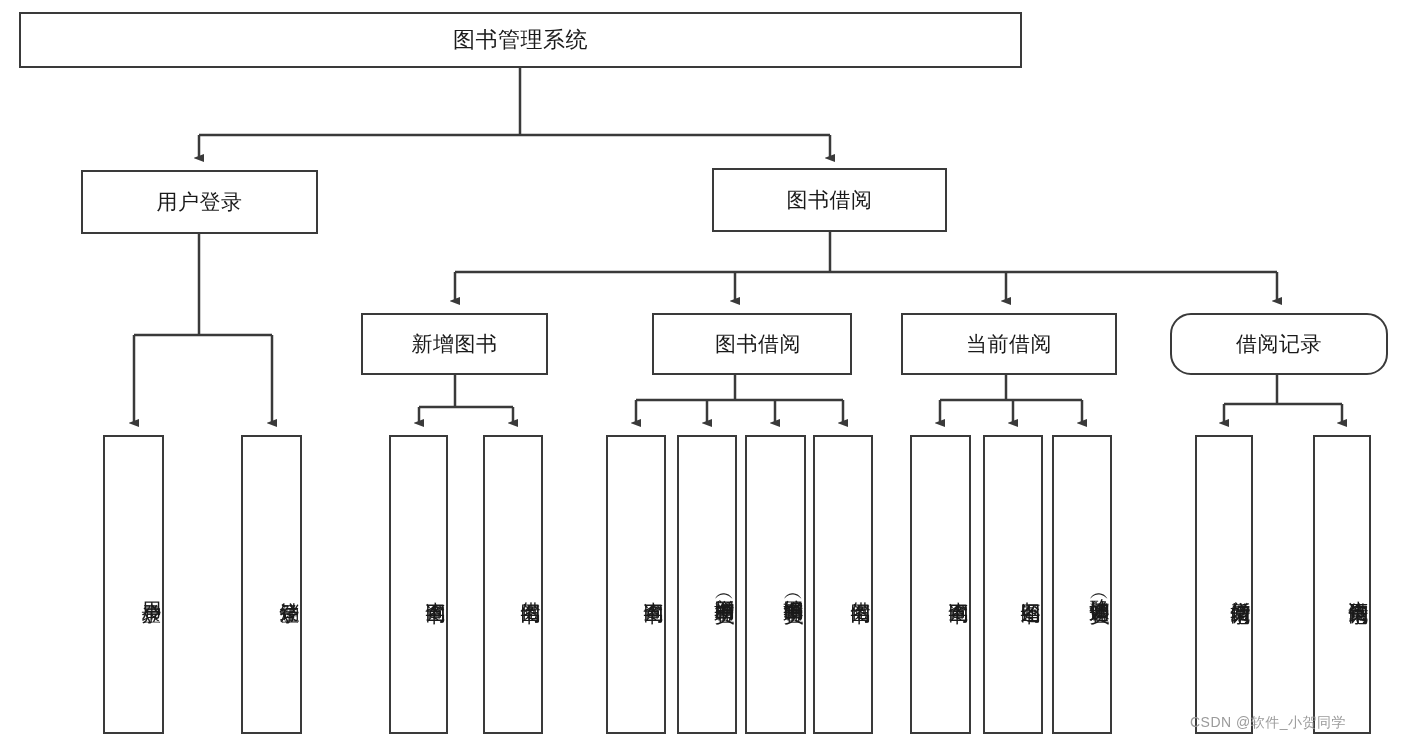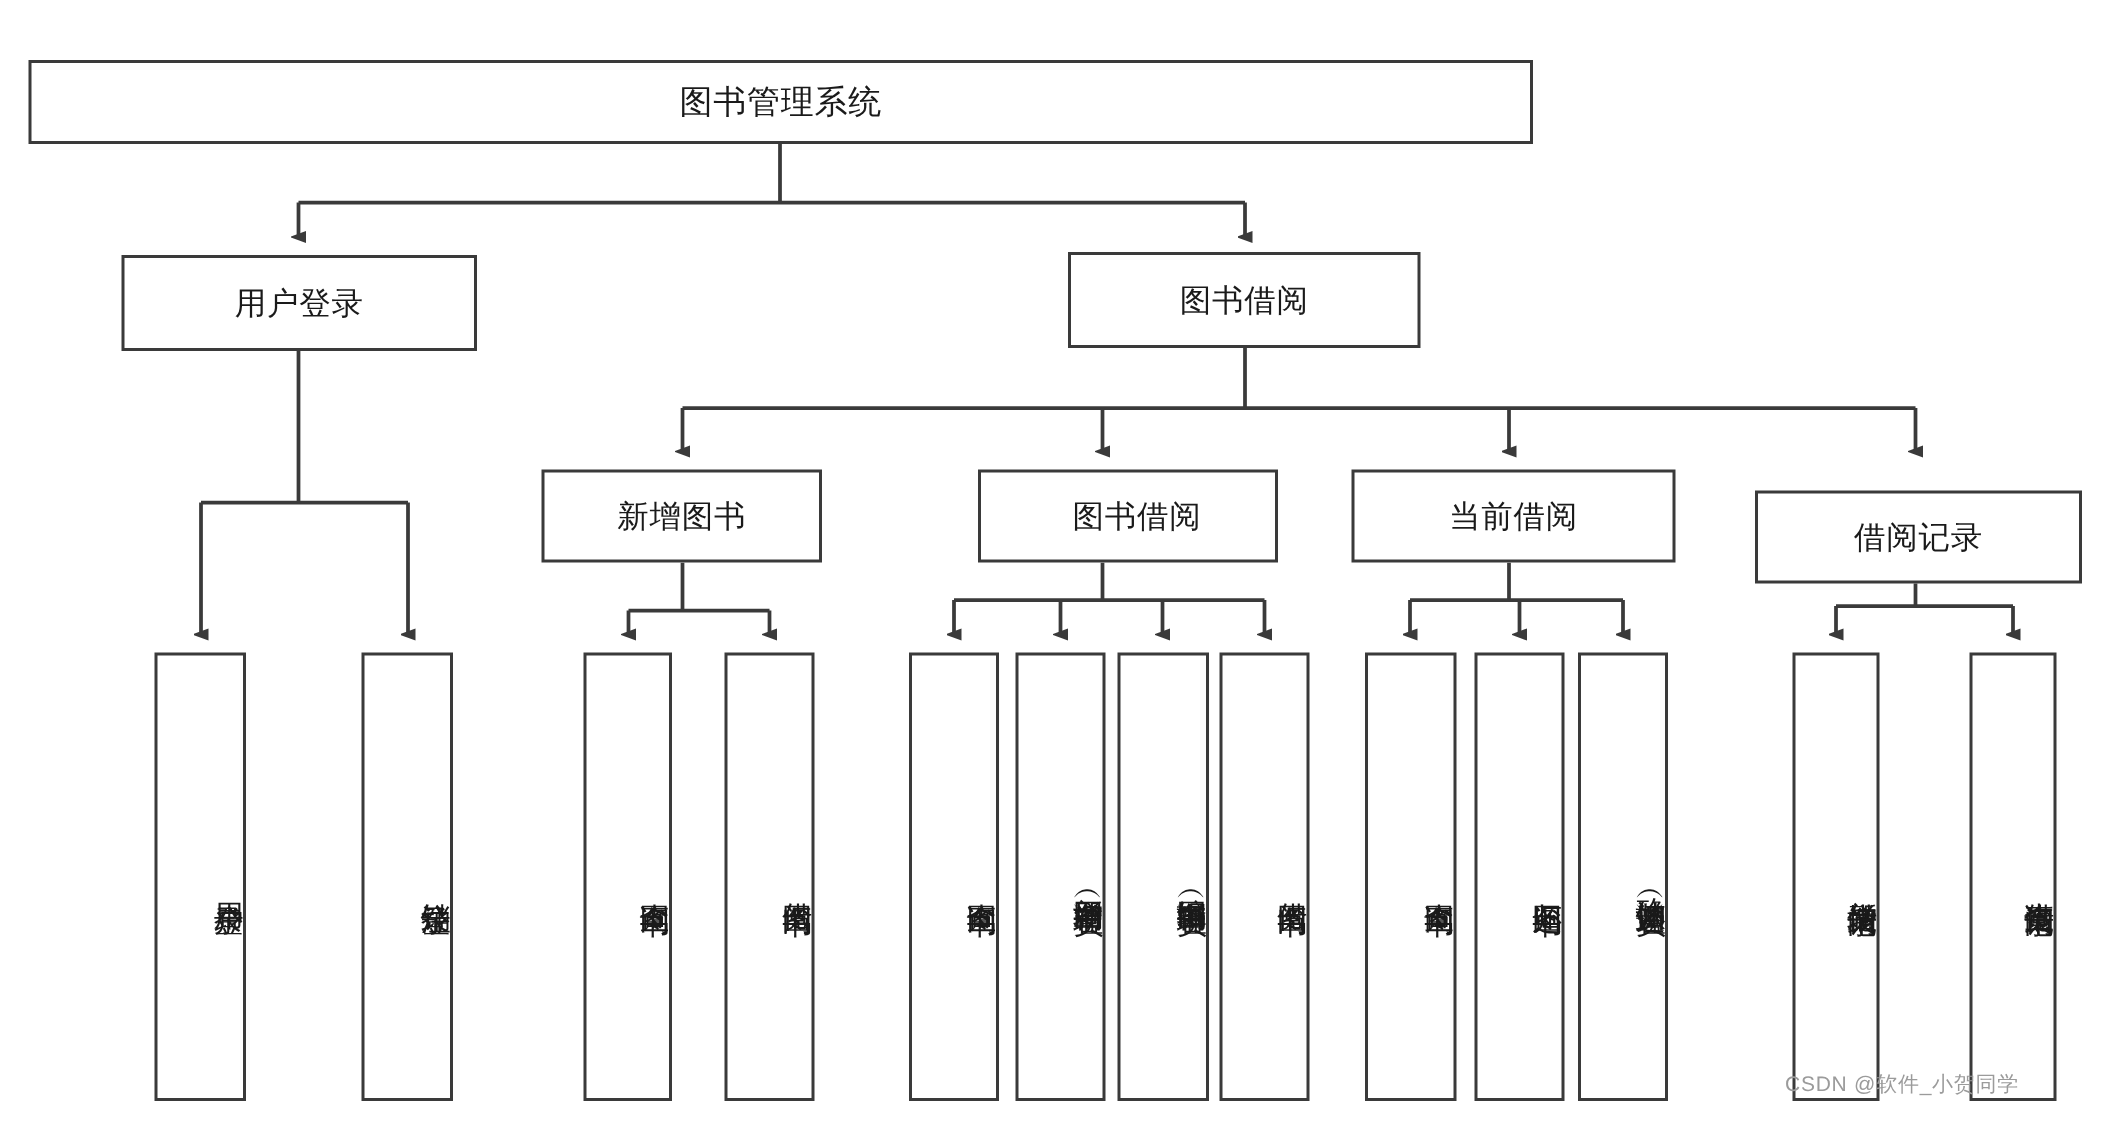--- a/index.html
+++ b/index.html
@@ -99,41 +99,41 @@
       <path d="M1013,400 L1013,423" marker-end="url(#arrow)"></path>
       <path d="M1082,400 L1082,423" marker-end="url(#arrow)"></path>
 
       <path d="M1277,375 L1277,404"></path>
       <path d="M1224,404 L1342,404"></path>
       <path d="M1224,404 L1224,423" marker-end="url(#arrow)"></path>
       <path d="M1342,404 L1342,423" marker-end="url(#arrow)"></path>
     </g>
   </svg>
 
-  <div class="node horiz" id="root-node" style="left:19px;top:12px;width:1003px;height:56px;margin-top:28px;">
+  <div class="node horiz" id="root-node" style="left:19px;top:12px;width:1003px;height:56px;">
     <span class="lbl">图书管理系统</span>
   </div>
 
   <div class="node horiz" style="left:81px;top:170px;width:237px;height:64px;">
     <span class="lbl">用户登录</span>
   </div>
   <div class="node horiz" style="left:712px;top:168px;width:235px;height:64px;">
     <span class="lbl">图书借阅</span>
   </div>
 
   <div class="node horiz" style="left:361px;top:313px;width:187px;height:62px;">
     <span class="lbl">新增图书</span>
   </div>
   <div class="node horiz" style="left:652px;top:313px;width:200px;height:62px;padding-left:12px;">
     <span class="lbl">图书借阅</span>
   </div>
   <div class="node horiz" style="left:901px;top:313px;width:216px;height:62px;">
     <span class="lbl">当前借阅</span>
   </div>
-  <div class="node horiz" style="left:1170px;top:327px;width:218px;height:62px;">
+  <div class="node horiz" style="left:1170px;top:313px;width:218px;height:62px;border-radius:21px;">
     <span class="lbl">借阅记录</span>
   </div>
 
   <div class="node vert" style="left:103px;top:435px;width:61px;height:299px;">
     <span class="lbl">用户登录</span>
   </div>
   <div class="node vert" style="left:241px;top:435px;width:61px;height:299px;">
     <span class="lbl">注销登录</span>
   </div>
 

